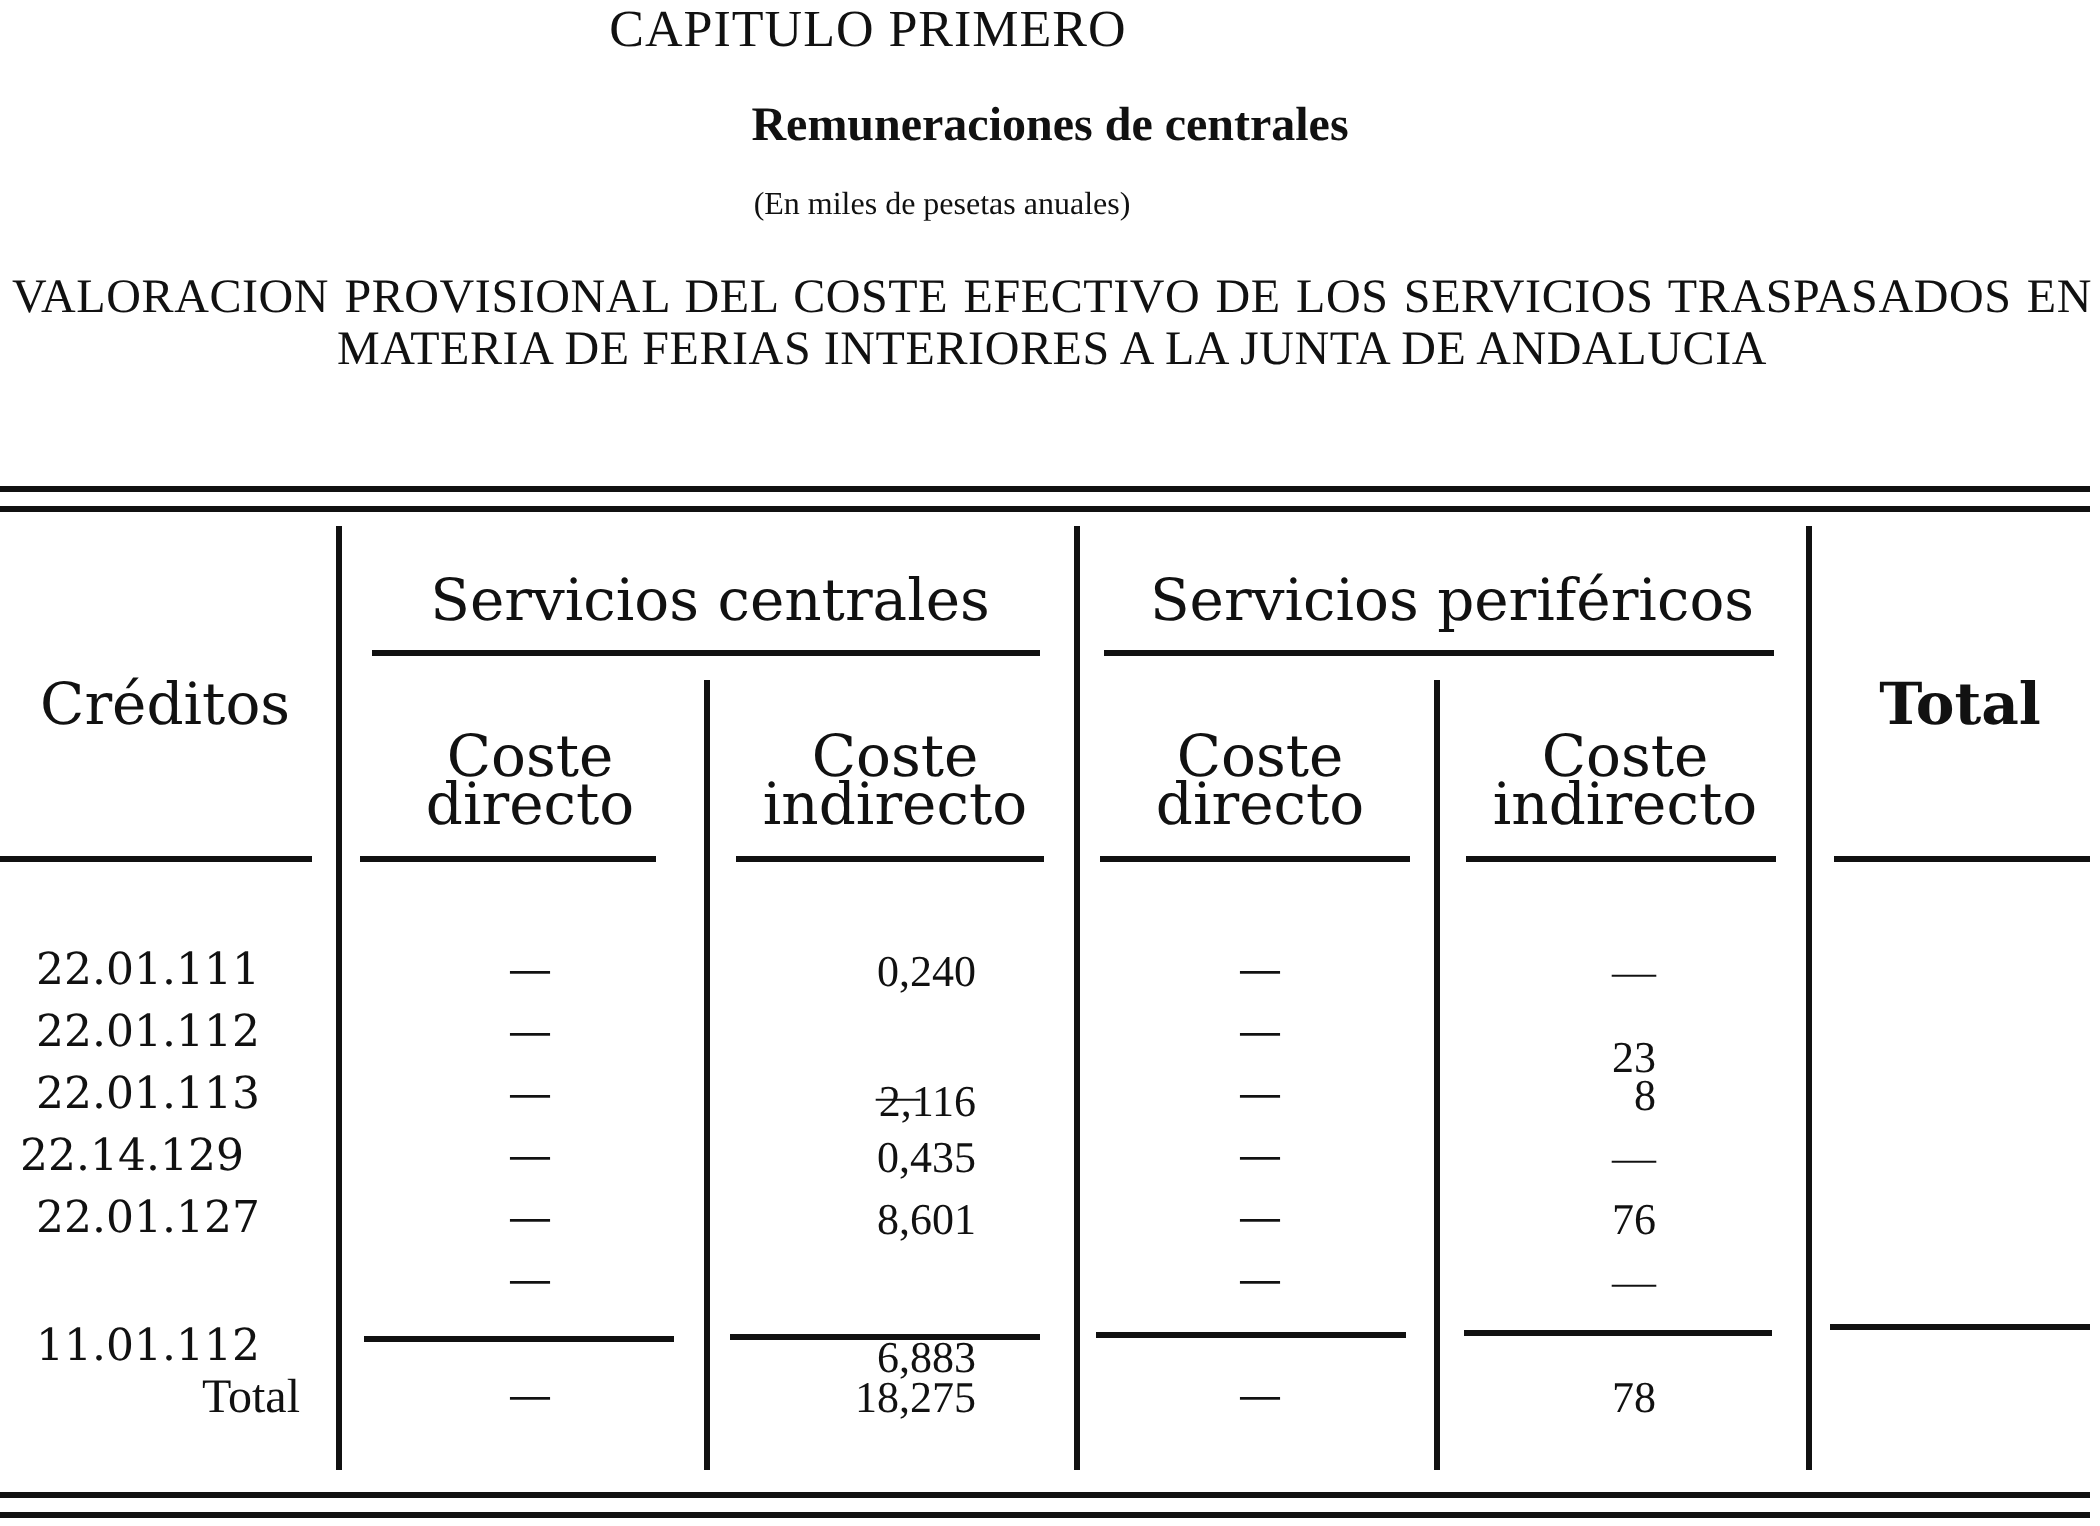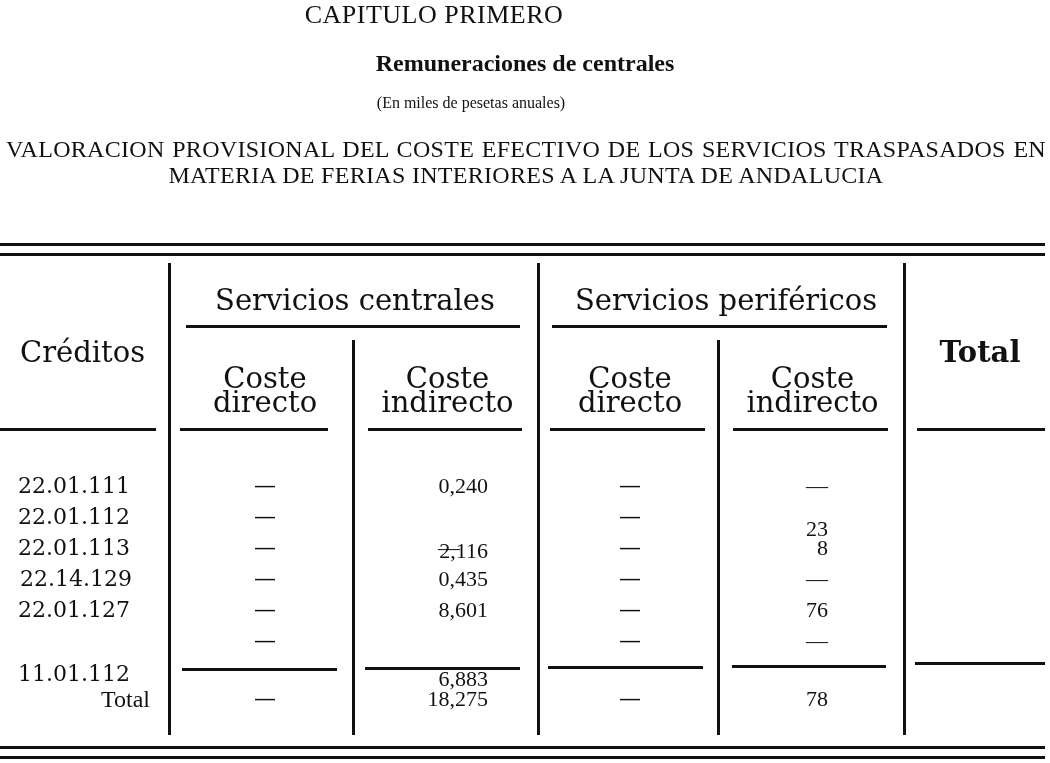--- a/index.html
+++ b/index.html
@@ -86,21 +86,21 @@
     <div class="cell num" style="left:725px; width:103px; top:504px;margin-top:12px;">23</div>
   </div>
   <div>
     <div class="cell" style="left:18px; top:535px;">22.01.113</div>
     <div class="cell mid" style="left:180px; width:170px; top:535px;">—</div>
     <div class="cell num" style="left:360px; width:100px; top:535px;">—</div>
     <div class="cell mid" style="left:545px; width:170px; top:535px;">—</div>
     <div class="cell num" style="left:725px; width:103px; top:535px;">8</div>
   </div>
   <div>
-    <div class="cell" style="left:20px; top:566px;">22.14.129</div>
+    <div class="cell" style="left:10px; top:566px;">22.14.129</div>
     <div class="cell mid" style="left:180px; width:170px; top:566px;">—</div>
     <div class="cell num" style="left:360px; width:128px; top:566px;">0,435</div>
     <div class="cell mid" style="left:545px; width:170px; top:566px;">—</div>
     <div class="cell num" style="left:725px; width:103px; top:566px;">—</div>
   </div>
   <div>
     <div class="cell" style="left:18px; top:597px;">22.01.127</div>
     <div class="cell mid" style="left:180px; width:170px; top:597px;">—</div>
     <div class="cell num" style="left:360px; width:128px; top:597px;">8,601</div>
     <div class="cell mid" style="left:545px; width:170px; top:597px;">—</div>

